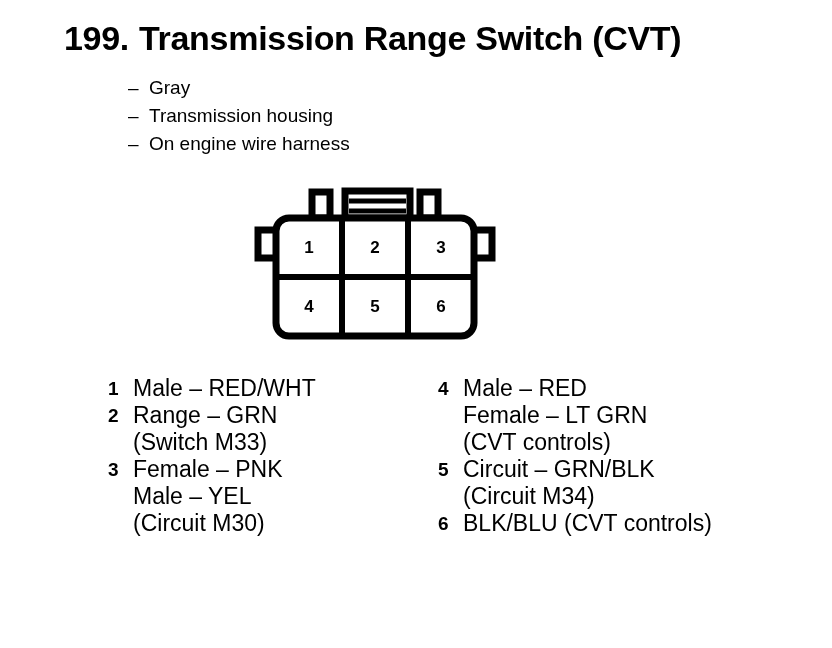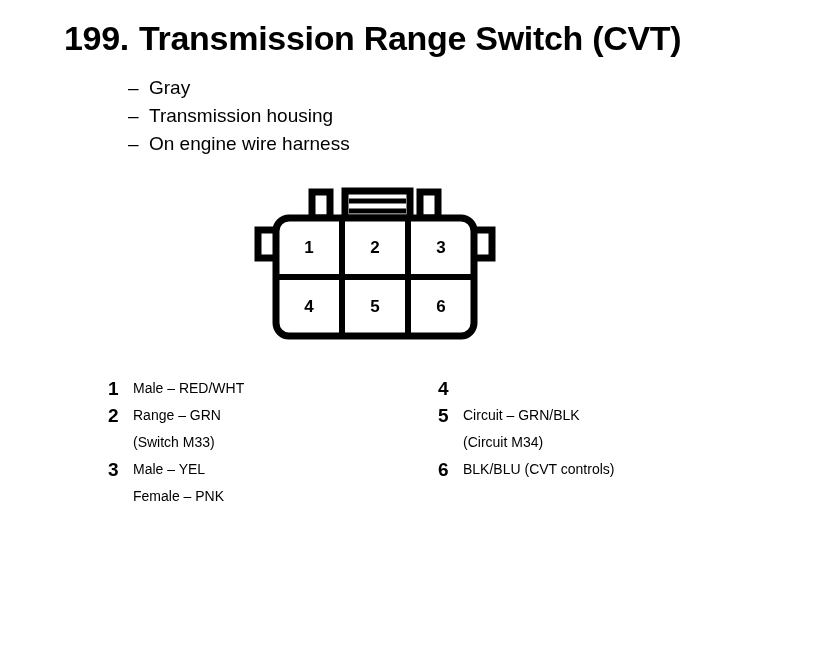--- a/index.html
+++ b/index.html
@@ -93,21 +93,21 @@
     white-space: nowrap;
   }
   .legend-num {
     width: 25px;
     flex: none;
     font-size: 19px;
     font-weight: bold;
     line-height: 27px;
   }
   .legend-lines {
-    font-size: 14px;
+    font-size: 23px;
     line-height: 27px;
   }
   .legend-line {
     white-space: nowrap;
   }
 </style>
 </head>
 <body>
 
 <div id="page-title">
@@ -171,29 +171,35 @@
     <div class="legend-entry">
       <span class="legend-num">2</span>
       <span class="legend-lines">
         <div class="legend-line">Range – GRN</div>
         <div class="legend-line">(Switch M33)</div>
       </span>
     </div>
     <div class="legend-entry">
       <span class="legend-num">3</span>
       <span class="legend-lines">
+        <div class="legend-line">Female – PNK</div>
         <div class="legend-line">Male – YEL</div>
-        <div class="legend-line">Female – PNK</div>
+        <div class="legend-line">(Circuit M30)</div>
       </span>
     </div>
   </div>
 
   <div class="legend-col right">
     <div class="legend-entry">
       <span class="legend-num">4</span>
+      <span class="legend-lines">
+        <div class="legend-line">Male – RED</div>
+        <div class="legend-line">Female – LT GRN</div>
+        <div class="legend-line">(CVT controls)</div>
+      </span>
     </div>
     <div class="legend-entry">
       <span class="legend-num">5</span>
       <span class="legend-lines">
         <div class="legend-line">Circuit – GRN/BLK</div>
         <div class="legend-line">(Circuit M34)</div>
       </span>
     </div>
     <div class="legend-entry">
       <span class="legend-num">6</span>

